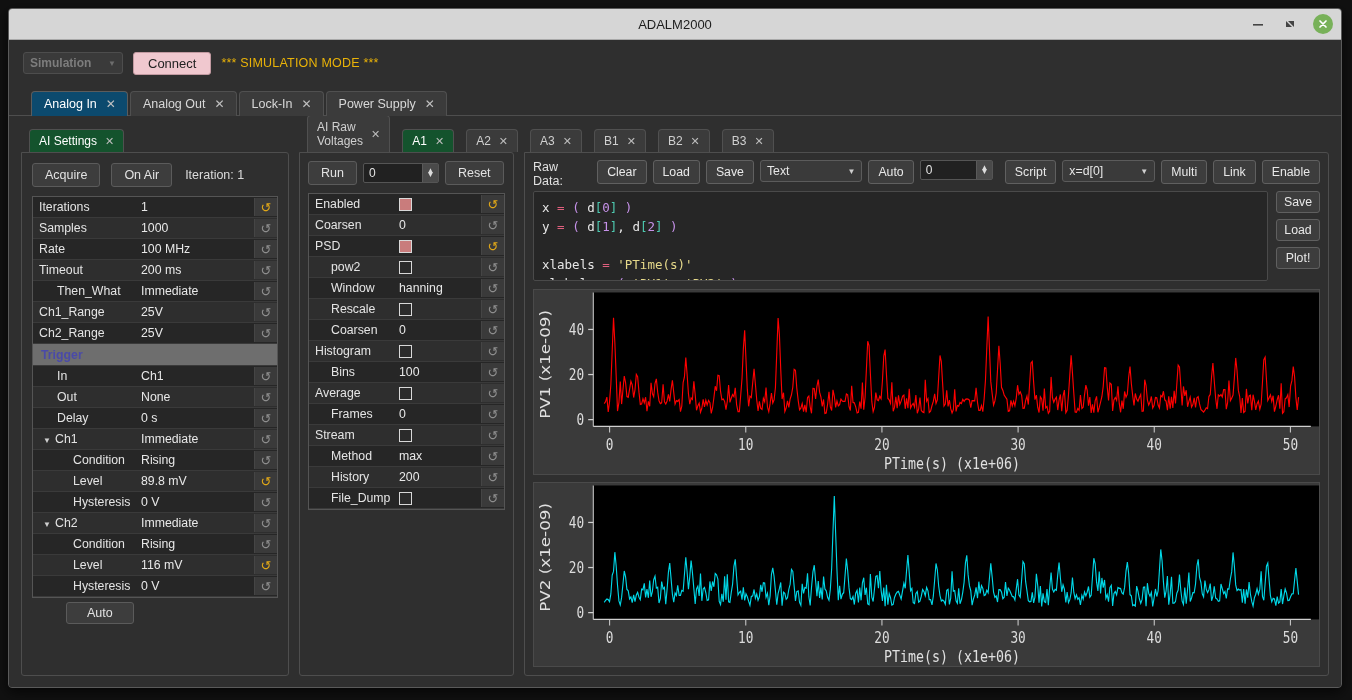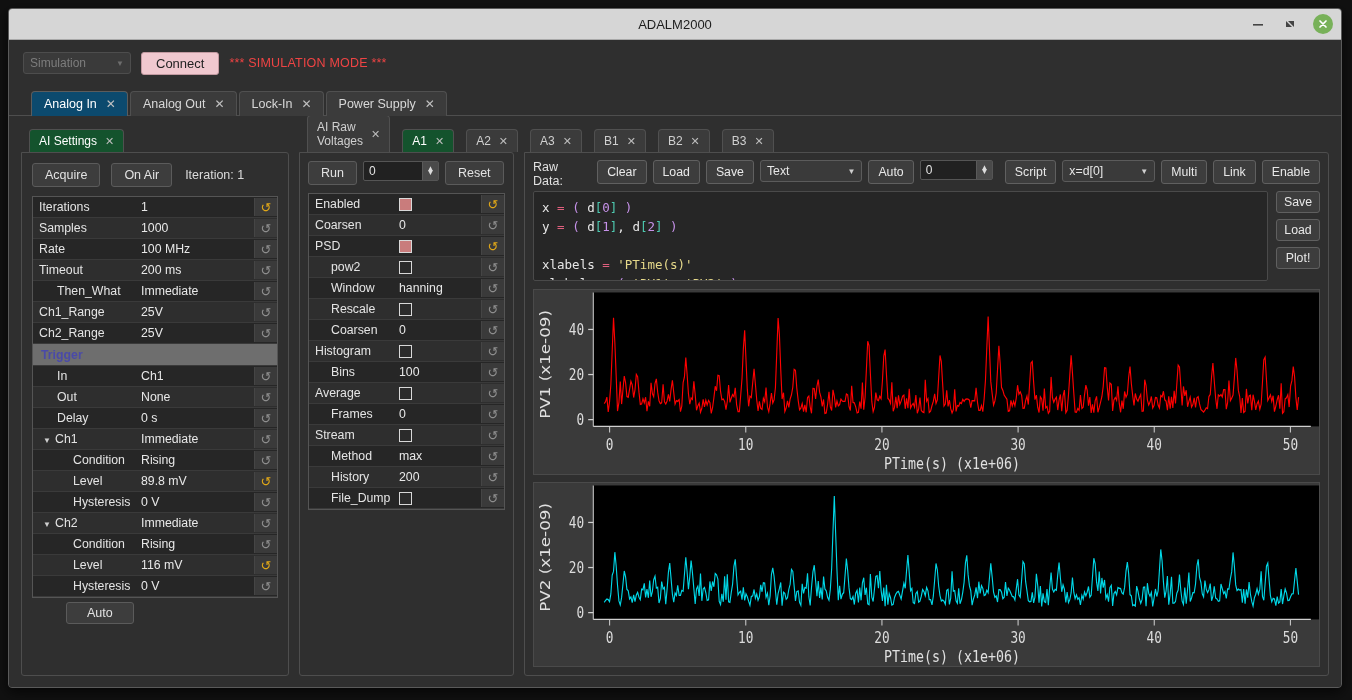--- a/index.html
+++ b/index.html
@@ -15,26 +15,26 @@
   .wbtns{position:absolute;right:8px;top:0;height:30px;display:flex;align-items:center;gap:14px;}
   .wbtn{width:18px;height:18px;display:flex;align-items:center;justify-content:center;cursor:pointer;}
   .wbtn svg{display:block;}
   .closebtn{width:20px;height:20px;border-radius:50%;background:#78b159;display:flex;
             align-items:center;justify-content:center;cursor:pointer;}
 
   
   .appbody{background:#2f2f2f;height:647px;position:relative;}
 
   .toprow{display:flex;align-items:center;gap:10px;padding:8px 14px 0 14px;height:30px;}
-  .combo-dis{width:108px;height:22px;background:#3a3a3a;border:1px solid #4d4d4d;border-radius:3px;
-             color:#7d7d7d;font-size:12px;display:flex;align-items:center;padding:0 6px;box-sizing:border-box;}
+  .combo-dis{width:100px;height:22px;background:#3a3a3a;border:1px solid #4d4d4d;border-radius:3px;
+             color:#7d7d7d;font-size:12px;display:flex;align-items:center;padding:0 6px;box-sizing:border-box;font-weight:bold;}
   .combo-dis .arrow{margin-left:auto;font-size:8px;color:#6d6d6d;}
   .connect-btn{background:#f0c8cf;border:1px solid #c29aa1;border-radius:3px;color:#222;font-size:13px;
                padding:3px 14px;cursor:pointer;}
-  .simmode{color:#ef4444;font-size:12.5px;letter-spacing:.2px;}
+  .simmode{color:#eab308;font-size:12.5px;letter-spacing:.2px;}
 
   
   .tabstrip{display:flex;align-items:flex-end;padding:10px 0 0 22px;height:27px;gap:2px;
             border-bottom:1px solid #4e4e4e;}
   .tab{background:#3b3b3b;border:1px solid #505050;border-bottom:none;border-radius:4px 4px 0 0;
        padding:5px 11px 5px 12px;font-size:12.5px;color:#d8d8d8;display:flex;align-items:center;
        gap:9px;cursor:pointer;position:relative;top:1px;}
   .tab.active{background:#0c4a6e;color:#fff;border-color:#5c5c5c;}
   .tab .x{font-size:12px;color:#c2c2c2;}
 
@@ -76,21 +76,21 @@
   .cbox.on{background:#c97c7c;}
   .caret{display:inline-block;width:12px;color:#cfcfcf;font-size:8px;}
   .autowrap{padding:4px 0 0 34px;}
   .autobtn{background:#3d3d3d;border:1px solid #5b5b5b;border-radius:3px;color:#e2e2e2;font-size:12.5px;
            padding:3px 20px;cursor:pointer;}
 
   
   .midcol{width:215px;display:flex;flex-direction:column;}
   .midbox{flex:1;border:1px solid #4e4e4e;border-radius:0 3px 3px 3px;background:#2f2f2f;padding:8px;
           box-sizing:border-box;}
-  .runrow{display:flex;gap:6px;margin-bottom:8px;}
+  .runrow{display:flex;align-items:center;gap:6px;margin-bottom:8px;}
   .spin{display:flex;align-items:center;background:#212121;border:1px solid #555;border-radius:2px;
         height:20px;width:76px;box-sizing:border-box;}
   .spin .v{flex:1;color:#e4e4e4;font-size:12px;padding-left:5px;}
   .spin .ud{width:15px;height:18px;background:#4a4a4a;border-left:1px solid #5a5a5a;display:flex;
             flex-direction:column;align-items:center;justify-content:center;cursor:pointer;line-height:.55;
             color:#ddd;font-size:8px;}
   .midtable .pname{width:90px;}
   .midtable .pname.ind1{padding-left:22px;}
 
   

